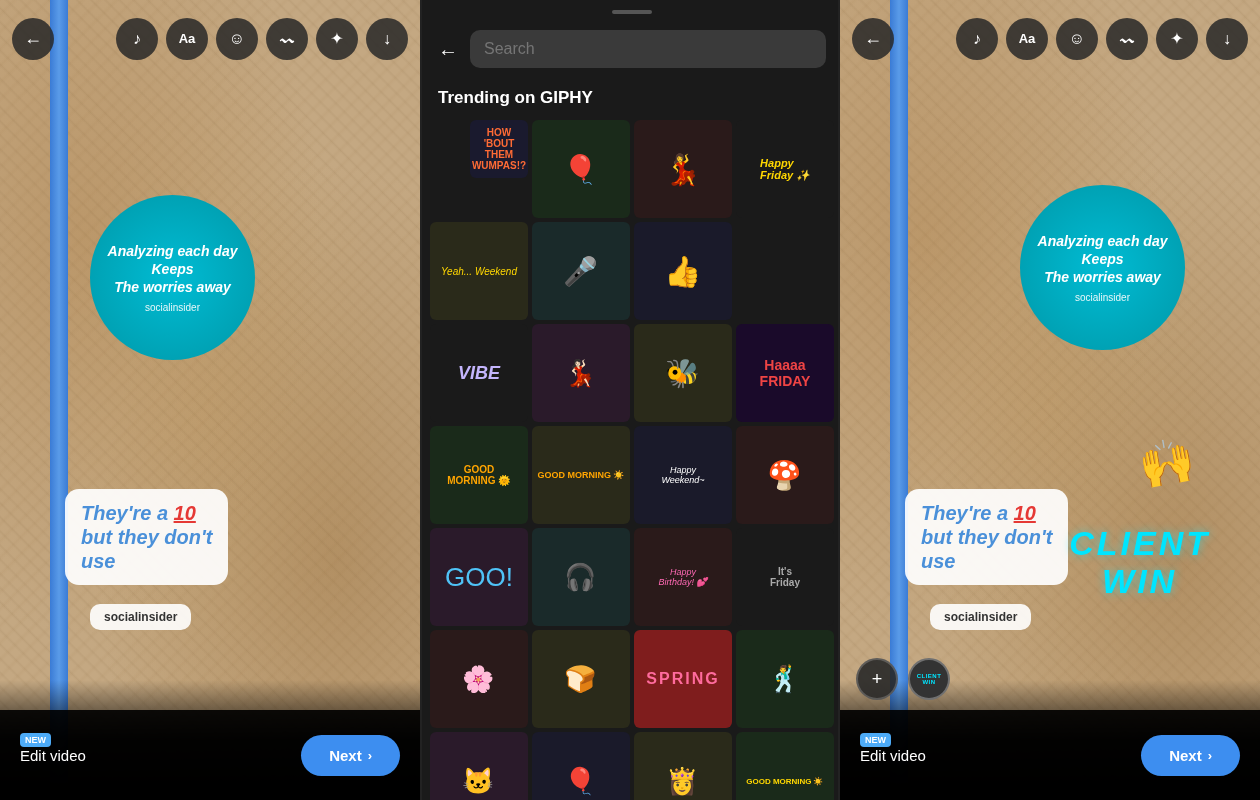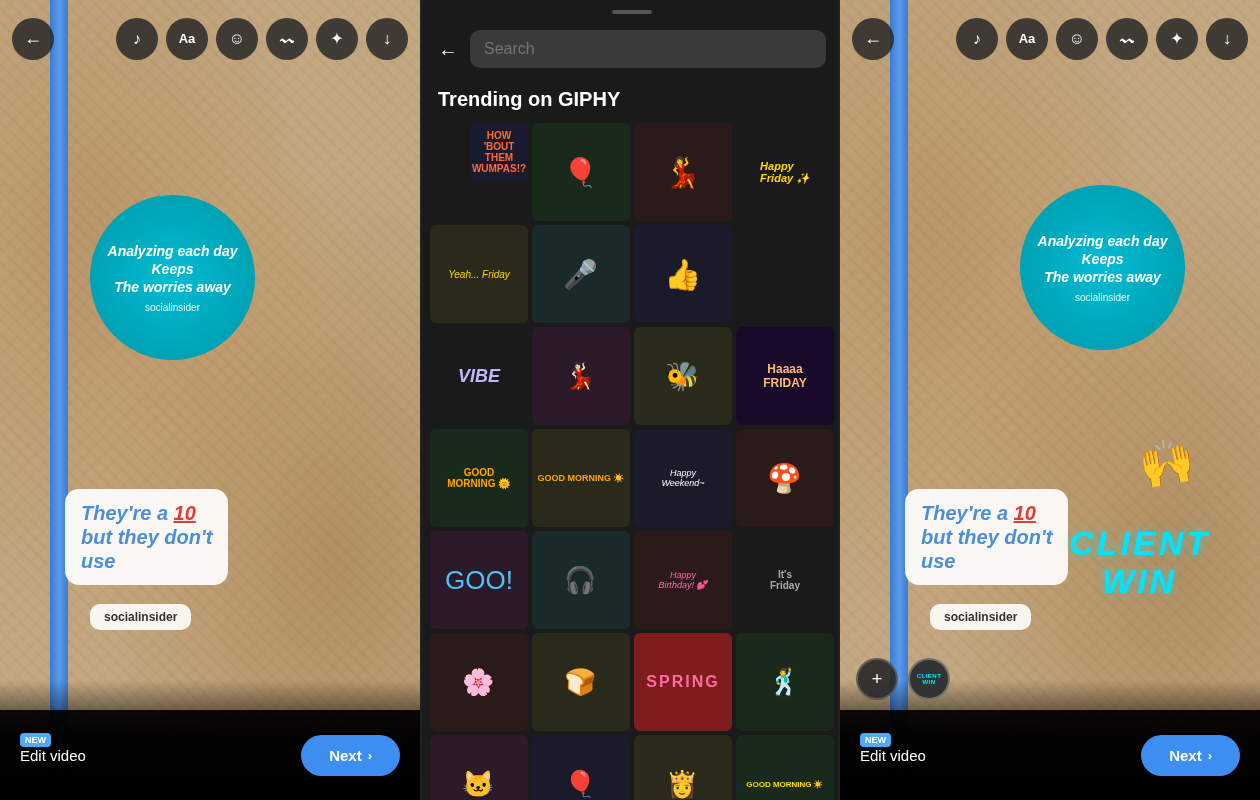--- a/index.html
+++ b/index.html
@@ -279,21 +279,21 @@
       border: none;
       border-radius: 10px;
       padding: 10px 14px;
       color: #aaa;
       font-size: 16px;
       outline: none;
     }
 
     .giphy-title {
       color: #fff;
-      font-size: 20px;
+      font-size: 17px;
       font-weight: 600;
       padding: 12px 16px 8px;
       flex-shrink: 0;
     }
 
     .giphy-grid {
       flex: 1;
       overflow-y: auto;
       padding: 4px 8px;
     }
@@ -525,38 +525,38 @@
           <span style="font-size:28px;">🎈</span>
         </div>
         <div class="giphy-cell g-dance">
           <span style="font-size:30px;">💃</span>
         </div>
         <div class="giphy-cell g-happy-fri">Happy<br>Friday ✨</div>
       </div>
 
       <div class="giphy-row">
         <div class="giphy-cell g-weekend">
-          <span style="font-size:10px; color:#ffd700; font-style:italic;">Yeah... Friday</span>
+          <span style="font-size:10px; color:#ffd700; font-style:italic;">Yeah... Weekend</span>
         </div>
         <div class="giphy-cell g-comedian">
           <span style="font-size:28px;">🎤</span>
         </div>
         <div class="giphy-cell g-thumbs">👍</div>
       </div>
 
       <div class="giphy-row">
         <div class="giphy-cell g-vibe">VIBE</div>
         <div class="giphy-cell g-person">
           <span style="font-size:26px;">💃🏻</span>
         </div>
         <div class="giphy-cell g-bee">
           <span style="font-size:28px;">🐝</span>
         </div>
         <div class="giphy-cell g-friday">
-          <span style="color:#fdba74; font-weight:900; font-size:12px;">Haaaa<br>FRIDAY</span>
+          <span style="color:#ef4444; font-weight:900; font-size:14px;">Haaaa<br>FRIDAY</span>
         </div>
       </div>
 
       <div class="giphy-row">
         <div class="giphy-cell g-garfield">
           <span style="font-size:10px; color:#ffa500; font-weight:700; text-align:center;">GOOD<br>MORNING 🌞</span>
         </div>
         <div class="giphy-cell g-goodmorning">GOOD MORNING ☀️</div>
         <div class="giphy-cell g-happyweekend">Happy<br>Weekend~</div>
         <div class="giphy-cell g-mario">

